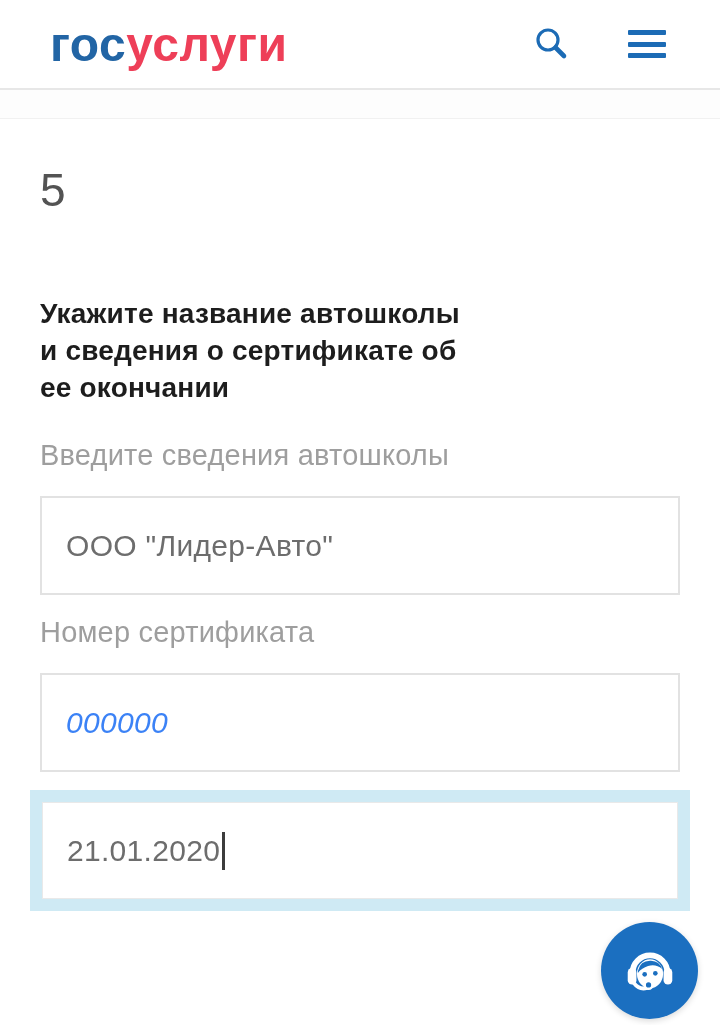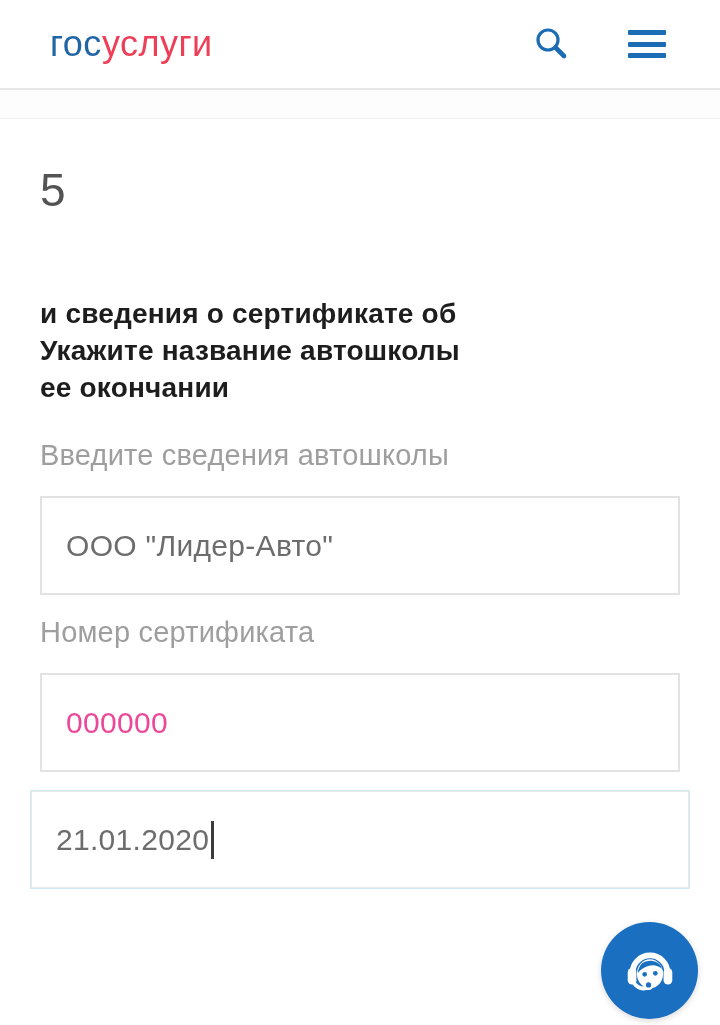--- a/index.html
+++ b/index.html
@@ -14,22 +14,22 @@
   
   .header {
     height: 90px;
     display: flex;
     align-items: center;
     padding: 0 54px 0 50px;
     background: #ffffff;
     border-bottom: 2px solid #e7e7e7;
   }
   .logo {
-    font-size: 36px;
-    font-weight: 400;
+    font-size: 48px;
+    font-weight: 700;
     letter-spacing: 0.5px;
     cursor: pointer;
     user-select: none;
   }
   .logo .part1 { color: #2265a5; }
   .logo .part2 { color: #ee3f58; }
 
   .header-icons {
     margin-left: auto;
     display: flex;
@@ -95,26 +95,26 @@
     border: 2px solid #e2e2e2;
     background: #ffffff;
     display: flex;
     align-items: center;
     padding: 0 24px;
     font-size: 30px;
     cursor: text;
   }
   .text-field .value { letter-spacing: 0.3px; }
   .value-gray { color: #6d6d6d; }
-  .value-dark { color: #ec4899; }
+  .value-dark { color: #3b82f6; font-style: italic; }
 
   .focus-ring {
     margin: 18px -10px 0 -10px;
     background: #cfeaf4;
-    padding: 1px;
+    padding: 12px;
   }
   .focus-ring .text-field {
     margin-top: 0;
     border: 1px solid #e9e9e9;
     height: 97px;
   }
   .caret {
     display: inline-block;
     width: 3px;
     height: 38px;
@@ -162,22 +162,22 @@
 </div>
 <div class="subheader-band"></div>
 
 <div class="page">
 
   <div class="step-row">
     <div class="step-number">5</div>
   </div>
 
   <div class="intro">
+    <div>Укажите название автошколы</div>
     <div>и сведения о сертификате об</div>
-    <div>Укажите название автошколы</div>
     <div>ее окончании</div>
   </div>
 
   <div class="field-label first">Введите сведения автошколы</div>
   <div class="text-field" role="textbox">
     <span class="value value-gray">ООО "Лидер-Авто"</span>
   </div>
 
   <div class="field-label second">Номер сертификата</div>
   <div class="text-field" role="textbox">

